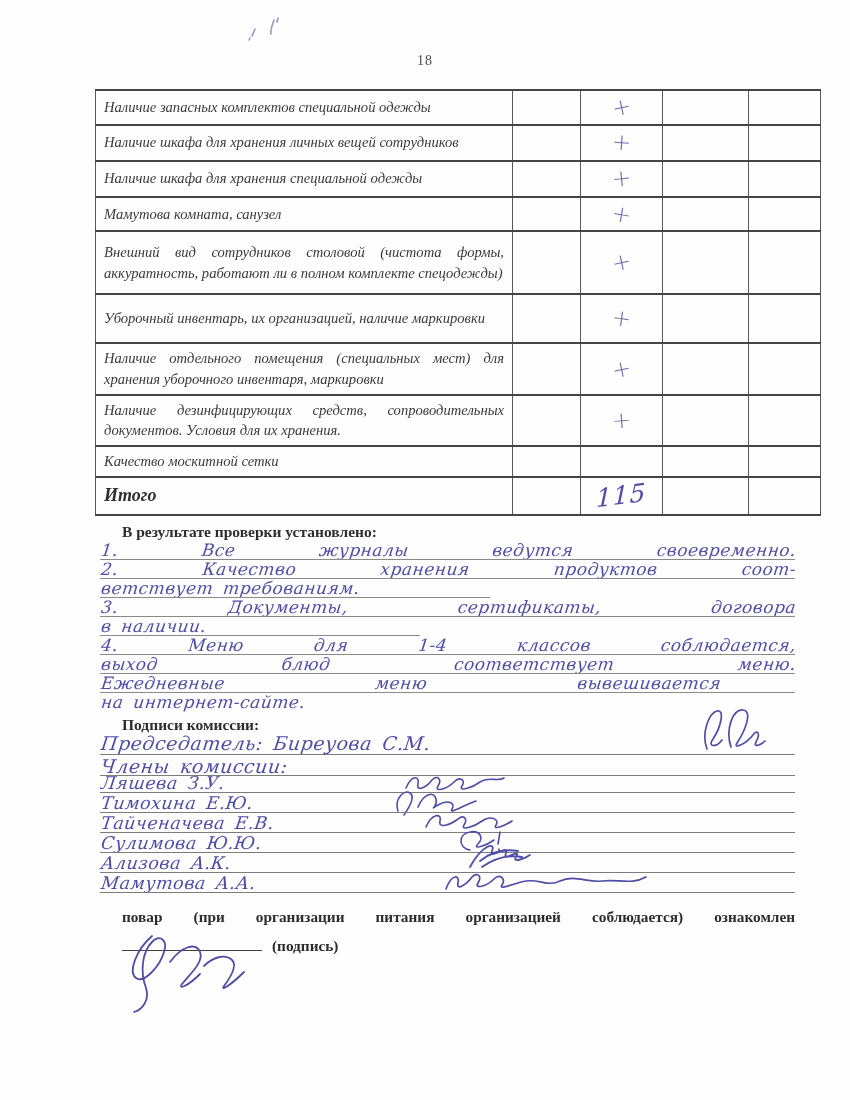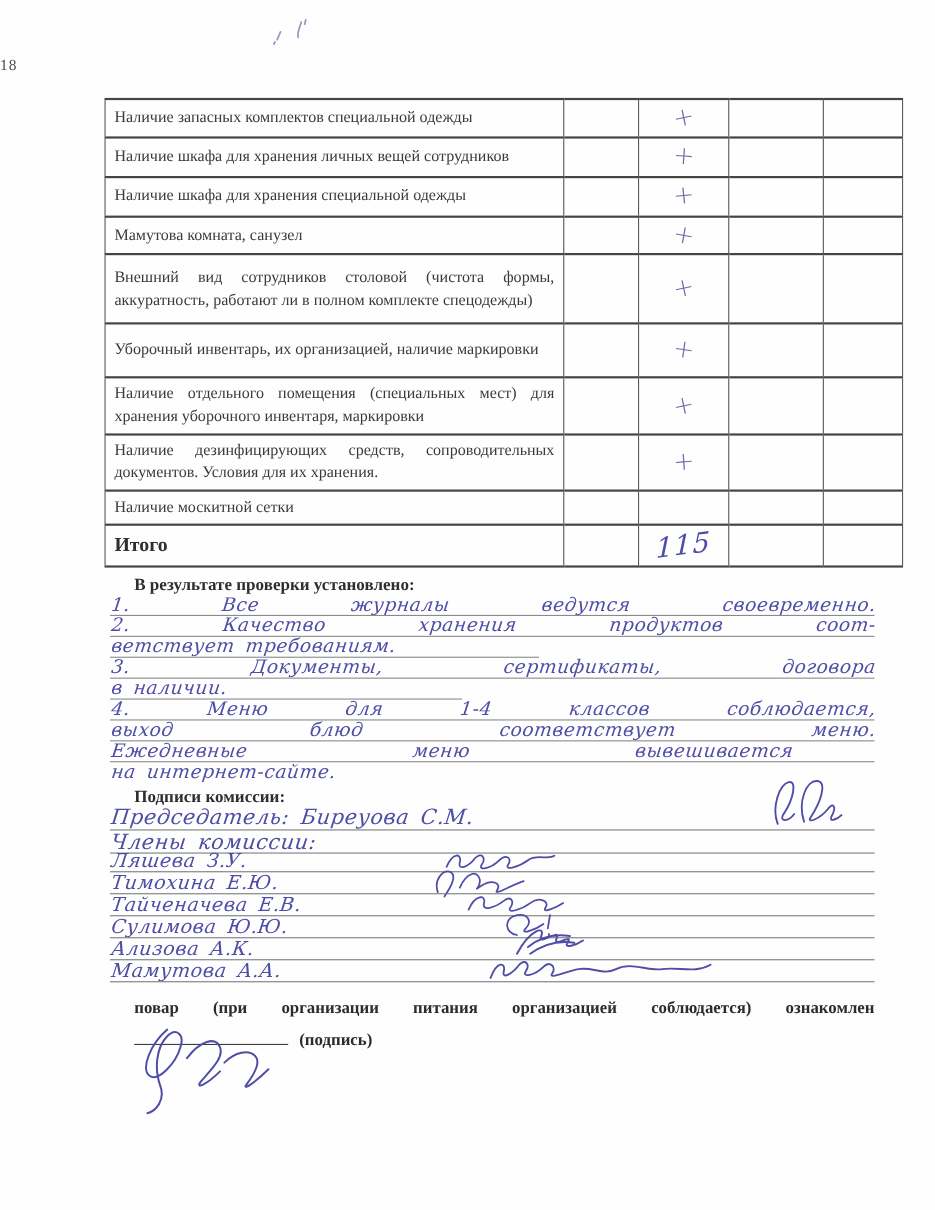--- a/index.html
+++ b/index.html
@@ -8,21 +8,21 @@
     background:#ffffff;
     font-family:"Liberation Serif", serif;
     color:#3a3a3a;
     position:relative;
     overflow:hidden;
   }
   .page { position:absolute; inset:0; background:#fefefe; }
 
   .page-number {
     position:absolute; top:53px; left:0; width:100%;
-    text-align:left; font-size:14px; color:#4a4a4a; letter-spacing:1px;
+    text-align:center; font-size:14px; color:#4a4a4a; letter-spacing:1px;
   }
 
   .top-marks { position:absolute; left:240px; top:10px; }
 
   
   table.checklist {
     position:absolute; left:95px; top:89px; width:725px;
     border-collapse:collapse; table-layout:fixed;
   }
   table.checklist col.c1 { width:417px; }
@@ -32,21 +32,21 @@
   table.checklist col.c5 { width:72px; }
   .checklist td {
     border-left:1.4px solid #585858;
     border-right:1.4px solid #585858;
     border-top:2px solid #454545;
     border-bottom:2px solid #454545;
     vertical-align:middle;
     font-size:14.6px; line-height:1.42;
     color:#3a3a3a;
   }
-  .checklist td.label-cell { padding:4px 8px 4px 8px; text-align:justify; }
+  .checklist td.label-cell { padding:4px 8px 4px 8px; text-align:justify;font-style:italic; }
   .checklist td.mark-cell  { text-align:center; padding:0; }
   .checklist tr.total-row td.label-cell { font-weight:bold; font-size:18px; color:#2f2f2f; }
 
   .plus {
     display:inline-block;
     font-family:"DejaVu Sans", sans-serif;
     font-weight:300; font-size:23px;
     color:#6b6dac; transform:rotate(-12deg);
   }
   tr:nth-child(2) .plus { transform:rotate(4deg); }
@@ -179,21 +179,21 @@
         <td class="mark-cell"></td>
       </tr>
       <tr style="height:49px;margin-top:40px;">
         <td class="label-cell">Наличие дезинфицирующих средств, сопроводительных документов. Условия для их хранения.</td>
         <td class="mark-cell"></td>
         <td class="mark-cell"><span class="plus">+</span></td>
         <td class="mark-cell"></td>
         <td class="mark-cell"></td>
       </tr>
       <tr style="height:31px;">
-        <td class="label-cell">Наличие москитной сетки</td>
+        <td class="label-cell">Качество москитной сетки</td>
         <td class="mark-cell"></td>
         <td class="mark-cell"></td>
         <td class="mark-cell"></td>
         <td class="mark-cell"></td>
       </tr>
       <tr class="total-row" style="height:34px;">
         <td class="label-cell">Итого</td>
         <td class="mark-cell"></td>
         <td class="mark-cell"><span class="hw-num">115</span></td>
         <td class="mark-cell"></td>

